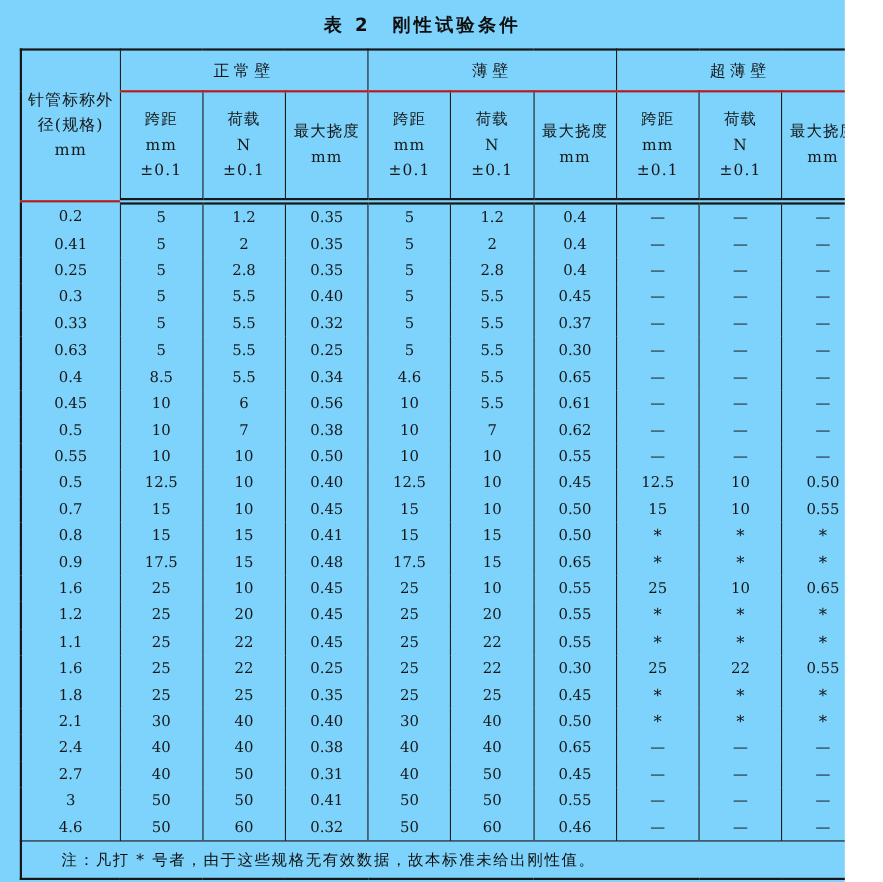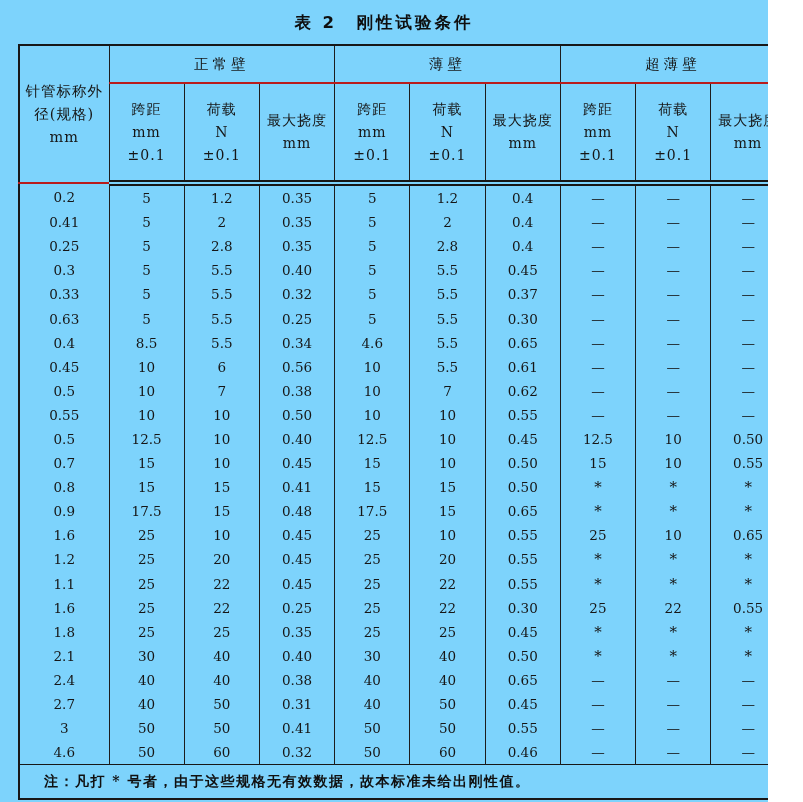--- a/index.html
+++ b/index.html
@@ -73,25 +73,25 @@
   }
   tbody td.star {
     font-size: 15px;
     line-height: 14px;
     vertical-align: middle;
   }
   tfoot td.note-cell {
     border-top: 1.5px solid #171717;
     height: 33px;
     text-align: left;
-    padding-left: 24px;
+    padding-left: 36px;
     font-size: 14px;
     letter-spacing: 1.5px;
     color: #101010;
-    font-weight: 700;
+    font-weight: 400;
   }
 </style>
 </head>
 <body>
 
 <div class="page">
 
   <div class="doc-title">表 2　刚性试验条件</div>
 
   <table class="rigidity">

